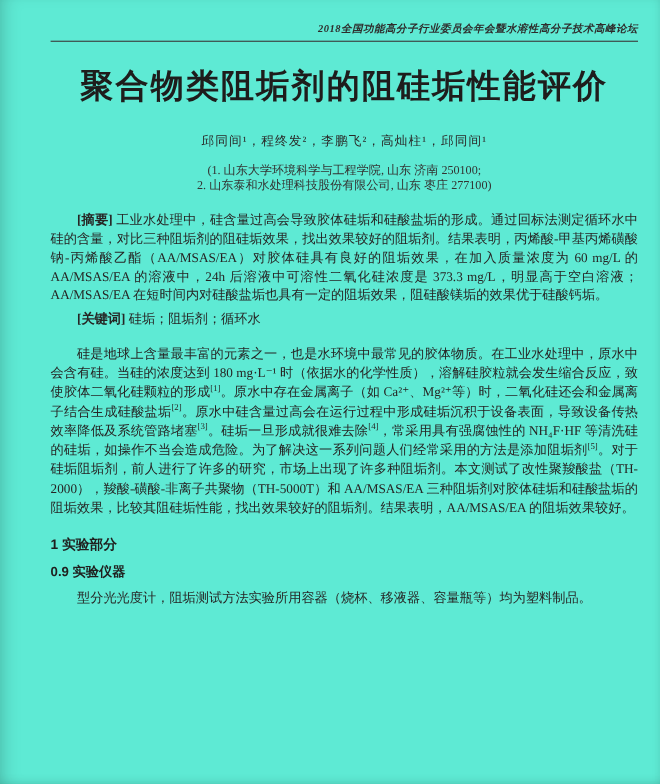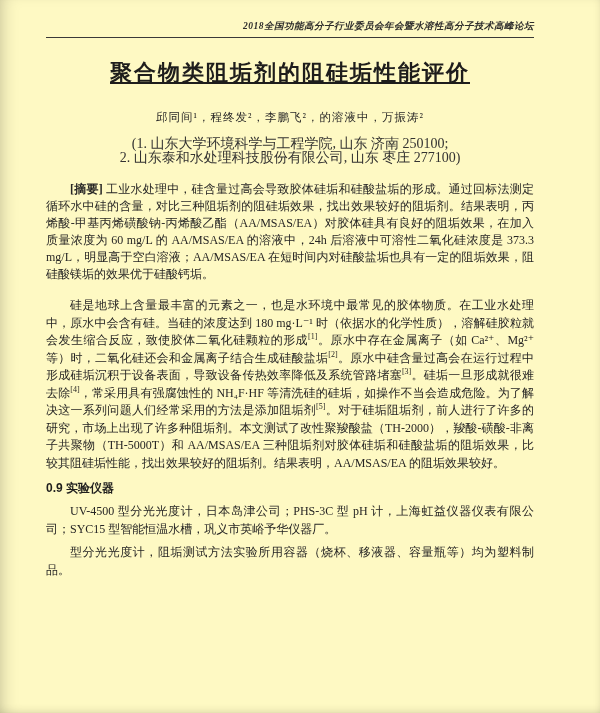--- a/index.html
+++ b/index.html
@@ -5,60 +5,59 @@
   html, body { margin: 0; padding: 0; }
   body {
     width: 600px; height: 713px;
     background: #d9d7d2;
     font-family: "Liberation Serif", "DejaVu Serif", serif;
   }
   .page {
     position: relative;
     width: 600px; height: 713px;
     box-sizing: border-box;
-    background: #fef9c3;
+    background: #5eead4;
     color: #262524;
-    padding: 20px 66px 8px 46px;
+    padding: 20px 20px 8px 46px;
     overflow: hidden;
     box-shadow: inset 12px 0 18px -12px rgba(0,0,0,0.25), inset -6px 0 10px -8px rgba(0,0,0,0.15), inset 0 -8px 12px -10px rgba(0,0,0,0.2);
   }
   .conf-header {
     text-align: right;
     font-size: 9.5px;
     font-weight: bold;
     font-style: italic;
     color: #2e2d2c;
     letter-spacing: 0.5px;
   }
   .header-rule {
     border: none;
     border-top: 1.5px solid #3a3938;
     margin: 4px 0 0 0;
   }
   .paper-title {
     margin: 20px 0 0 0;
     text-align: center;
     font-family: "Liberation Sans", "DejaVu Sans", sans-serif;
-    font-size: 22px;
+    font-size: 30px;
     font-weight: bold;
     letter-spacing: 2px;
     color: #1e1d1c;
-    text-decoration: underline;
   }
   .authors {
     margin-top: 22px;
     text-align: center;
     font-size: 11.5px;
     color: #2a2928;
     letter-spacing: 1px;
   }
   .affiliations {
     margin-top: 12px;
     text-align: center;
-    font-size: 14px;
+    font-size: 11px;
     line-height: 14px;
     color: #333231;
     font-family: Liberation Serif, serif;
   }
   .abstract {
     margin: 16px 0 0 0;
     font-size: 12px;
     line-height: 17px;
     text-align: justify;
     text-indent: 2em;
@@ -108,32 +107,33 @@
 
 <div class="page">
 
   <div class="conf-header">
     <span>2018全国功能高分子行业委员会年会暨水溶性高分子技术高峰论坛</span>
   </div>
   <hr class="header-rule">
 
   <h1 class="paper-title">聚合物类阻垢剂的阻硅垢性能评价</h1>
 
-  <div class="authors">邱同间¹，程终发²，李鹏飞²，的溶液中，万振涛²</div>
+  <div class="authors">邱同间¹，程终发²，李鹏飞²，高灿柱¹，邱同间¹</div>
 
   <div class="affiliations">
     <div>(1. 山东大学环境科学与工程学院, 山东 济南 250100;</div>
     <div>2. 山东泰和水处理科技股份有限公司, 山东 枣庄 277100)</div>
   </div>
 
   <p class="abstract"><span class="abstract-label">[摘要]</span> <span>工业水处理中，硅含量过高会导致胶体硅垢和硅酸盐垢的形成。通过回标法测定循环水中硅的含量，对比三种阻垢剂的阻硅垢效果，找出效果较好的阻垢剂。结果表明，丙烯酸-甲基丙烯磺酸钠-丙烯酸乙酯（AA/MSAS/EA）对胶体硅具有良好的阻垢效果，在加入质量浓度为 60 mg/L 的 AA/MSAS/EA 的溶液中，24h 后溶液中可溶性二氧化硅浓度是 373.3 mg/L，明显高于空白溶液；AA/MSAS/EA 在短时间内对硅酸盐垢也具有一定的阻垢效果，阻硅酸镁垢的效果优于硅酸钙垢。</span></p>
 
+  <p class="keywords"><span class="keywords-label">[关键词]</span> <span>硅垢；阻垢剂；循环水</span></p>
 
   <p class="body-para"><span>硅是地球上含量最丰富的元素之一，也是水环境中最常见的胶体物质。在工业水处理中，原水中会含有硅。当硅的浓度达到 180 mg·L⁻¹ 时（依据水的化学性质），溶解硅胶粒就会发生缩合反应，致使胶体二氧化硅颗粒的形成</span><sup>[1]</sup><span>。原水中存在金属离子（如 Ca²⁺、Mg²⁺等）时，二氧化硅还会和金属离子结合生成硅酸盐垢</span><sup>[2]</sup><span>。原水中硅含量过高会在运行过程中形成硅垢沉积于设备表面，导致设备传热效率降低及系统管路堵塞</span><sup>[3]</sup><span>。硅垢一旦形成就很难去除</span><sup>[4]</sup><span>，常采用具有强腐蚀性的 NH₄F·HF 等清洗硅的硅垢，如操作不当会造成危险。为了解决这一系列问题人们经常采用的方法是添加阻垢剂</span><sup>[5]</sup><span>。对于硅垢阻垢剂，前人进行了许多的研究，市场上出现了许多种阻垢剂。本文测试了改性聚羧酸盐（TH-2000），羧酸-磺酸-非离子共聚物（TH-5000T）和 AA/MSAS/EA 三种阻垢剂对胶体硅垢和硅酸盐垢的阻垢效果，比较其阻硅垢性能，找出效果较好的阻垢剂。结果表明，AA/MSAS/EA 的阻垢效果较好。</span></p>
 
+  <h2 class="section-heading">1 实验部分</h2>
 
   <h3 class="subsection-heading">0.9 实验仪器</h3>
 
-  <p class="plain-para">UV-4500 型分光光度计，日本岛津公司；PHS-3C 型 pH 计，上海虹益仪器仪表有限公司；SYC15 型智能恒温水槽，巩义市英峪予华仪器厂。</p>
 
   <p class="plain-para">型分光光度计，阻垢测试方法实验所用容器（烧杯、移液器、容量瓶等）均为塑料制品。</p>
 
 </div>
 
 </body></html>

